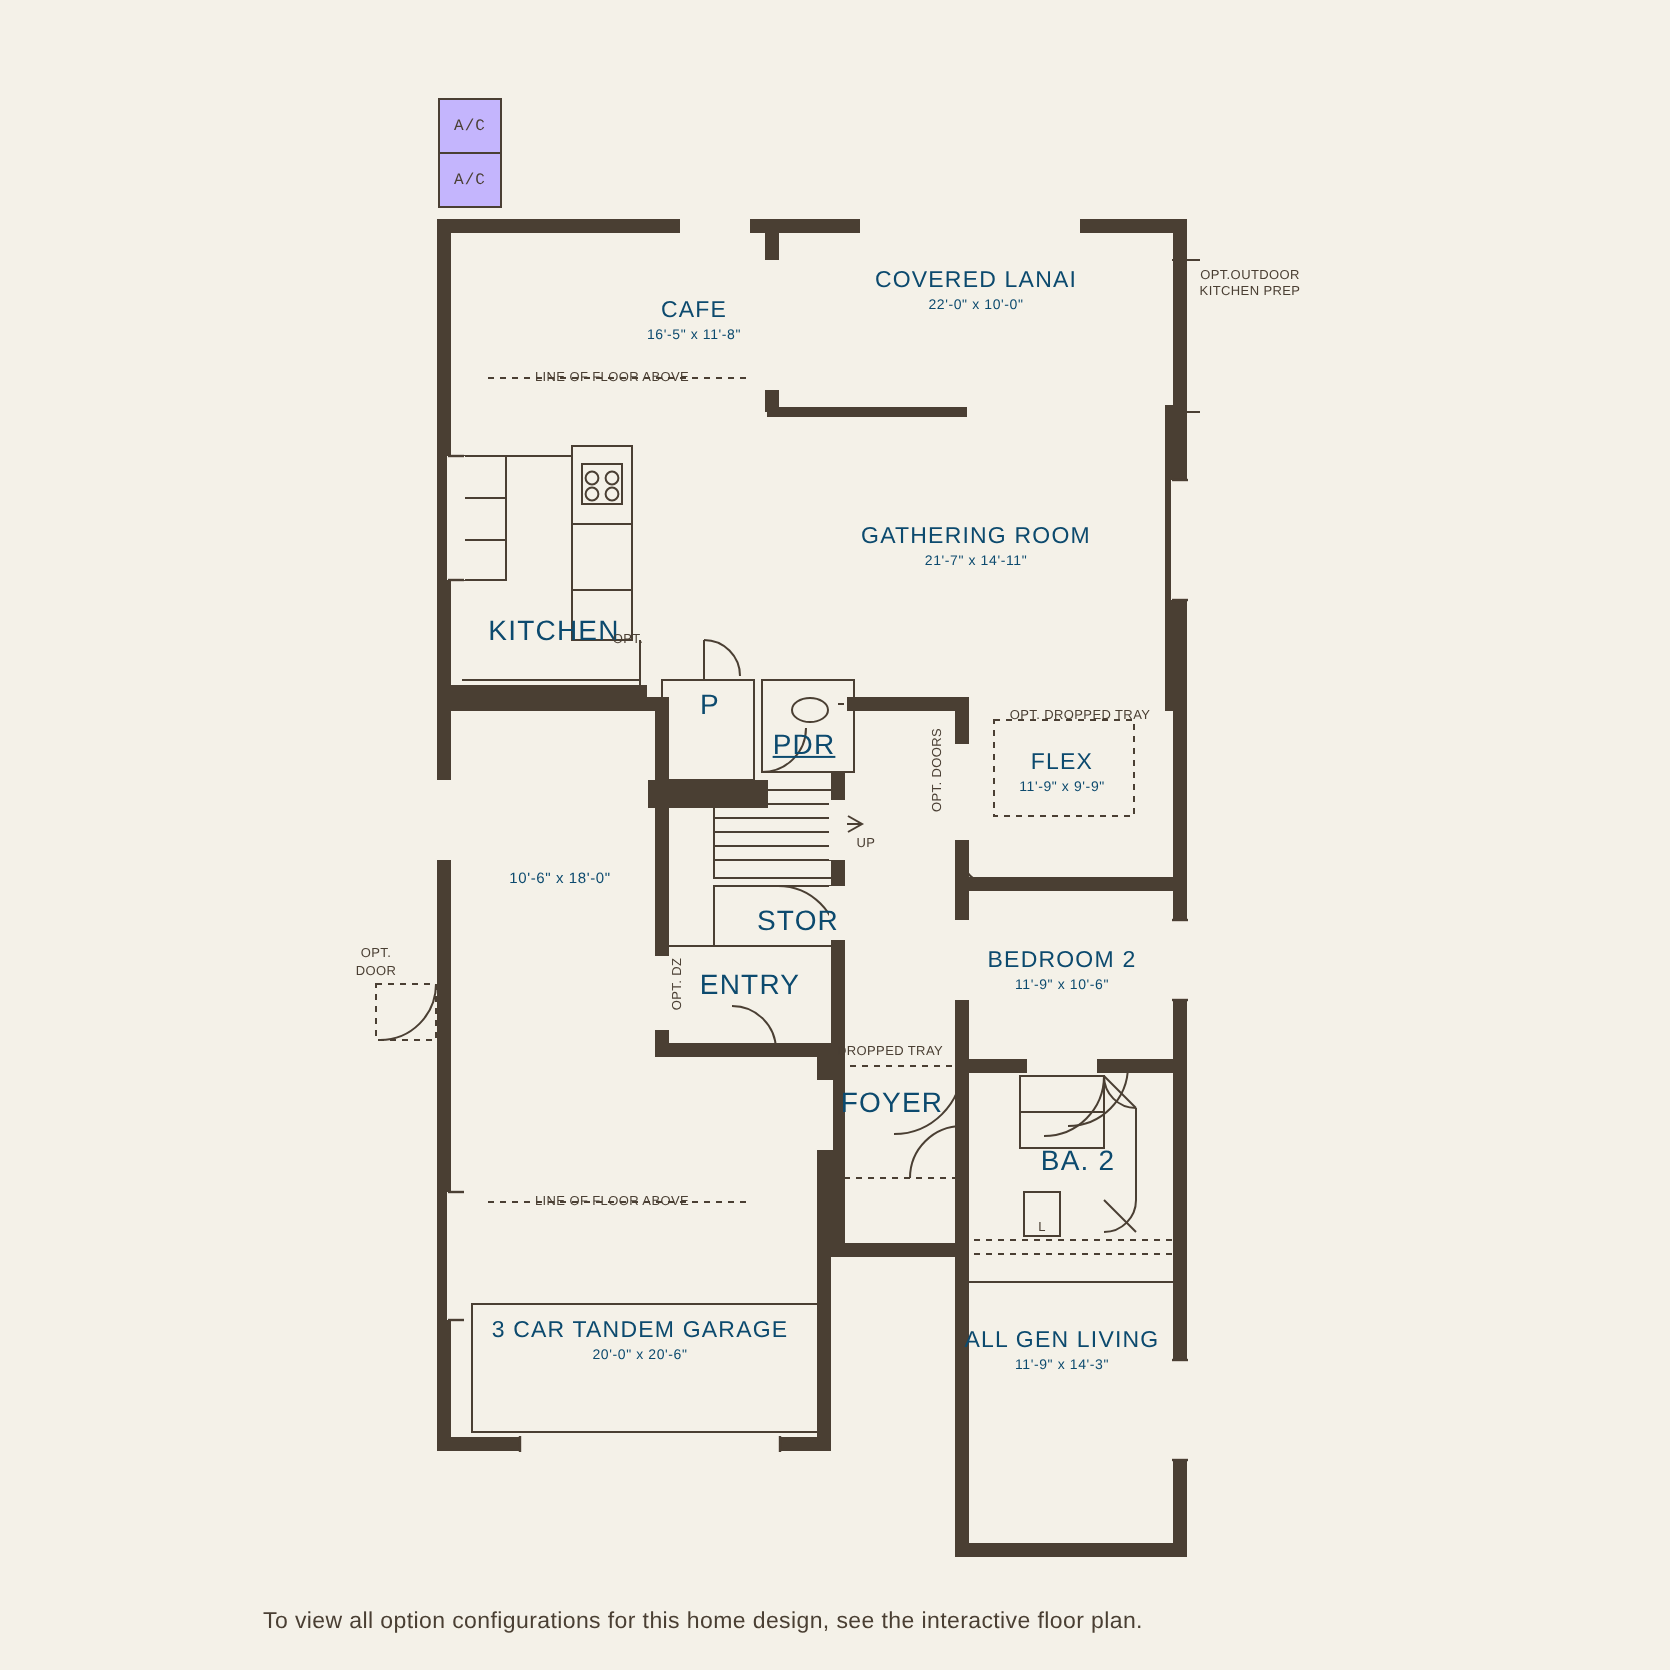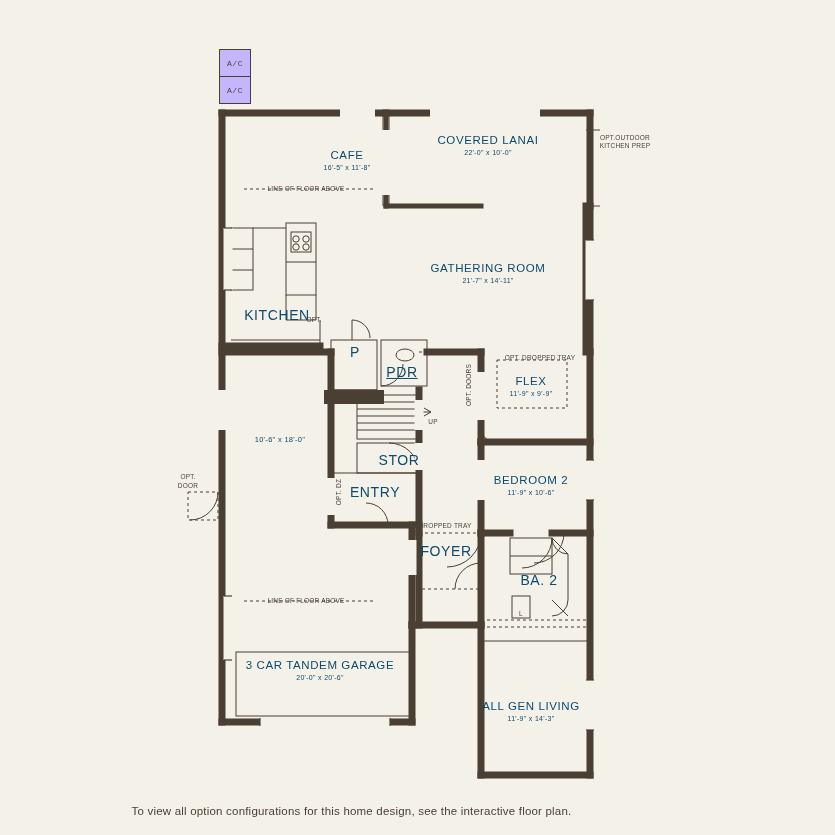--- a/index.html
+++ b/index.html
@@ -294,21 +294,21 @@
 </div>
 <div class="lbl small" style="left:375px; top:492px;">
   <span class="name">ENTRY</span>
 </div>
 <div class="lbl small" style="left:446px; top:551px;">
   <span class="name">FOYER</span>
 </div>
 <div class="lbl small" style="left:539px; top:580px;">
   <span class="name">BA. 2</span>
 </div>
-<div class="lbl" style="left:531px; top:712px;">
+<div class="lbl" style="left:531px; top:676px;">
   <span class="name">ALL GEN LIVING</span>
   <span class="dim">11'-9" x 14'-3"</span>
 </div>
 <div class="lbl" style="left:320px; top:671px;">
   <span class="name">3 CAR TANDEM GARAGE</span>
   <span class="dim">20'-0" x 20'-6"</span>
 </div>
 
 <div class="lbl dimonly" style="left:280px; top:440px;">
   <span class="dim">10'-6" x 18'-0"</span>

